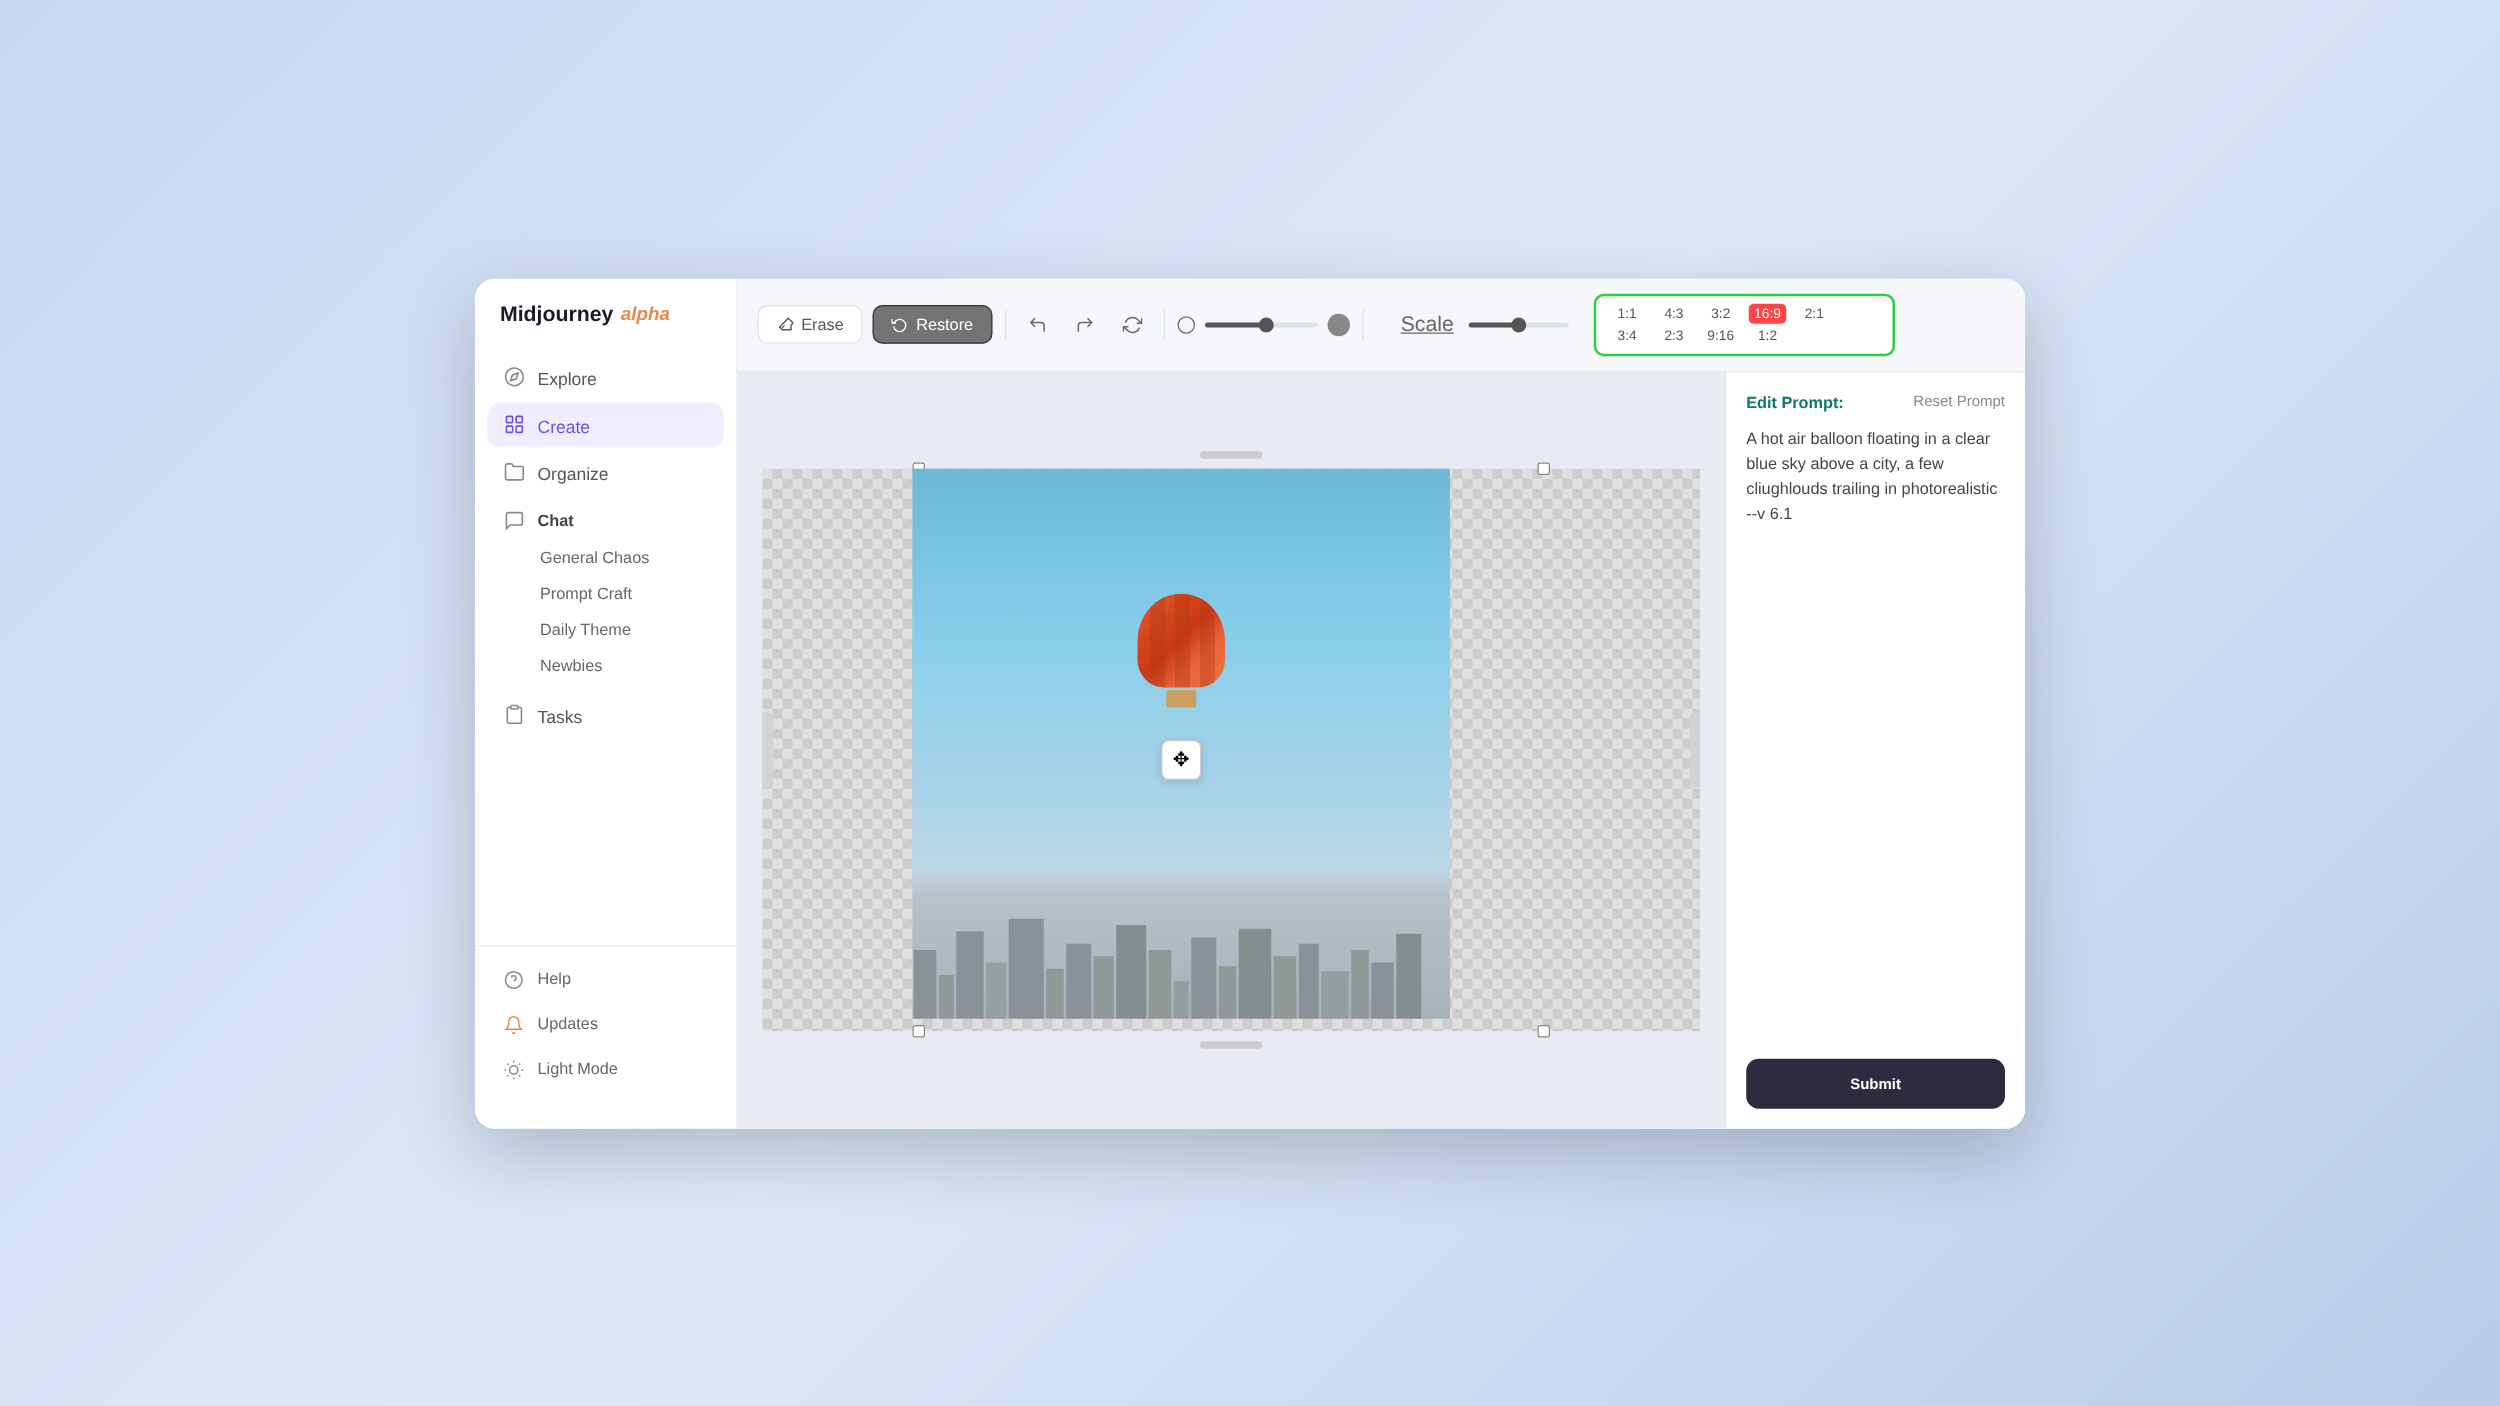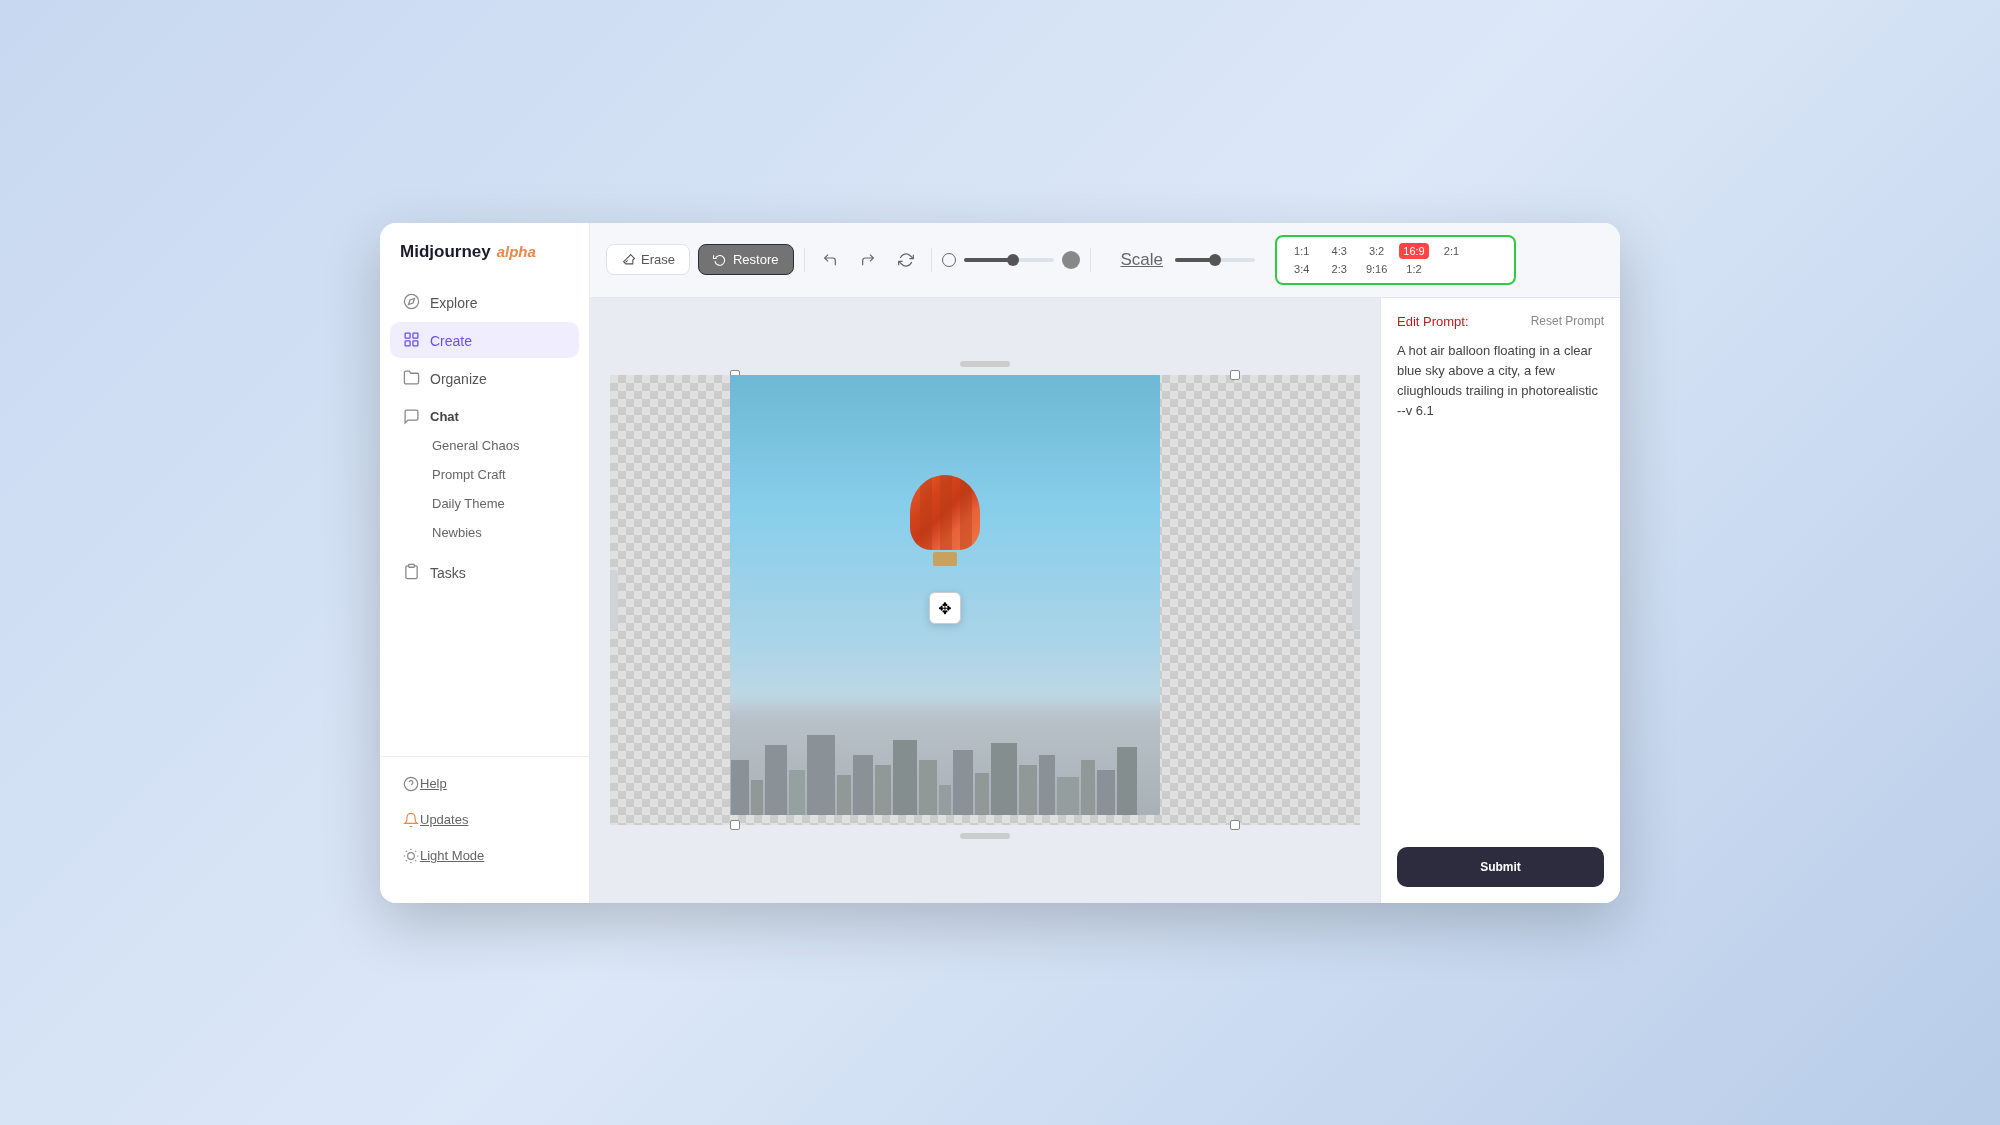--- a/index.html
+++ b/index.html
@@ -121,28 +121,27 @@
     .sidebar-bottom {
       padding: 10px;
       border-top: 1px solid #eee;
       display: flex;
       flex-direction: column;
       gap: 2px;
     }
 
     .bottom-nav-item {
       display: flex;
-      align-items: center;
+      gap: 10px;
       padding: 8px 12px;
       border-radius: 8px;
       cursor: pointer;
       font-size: 13px;
       color: #666;
       font-weight: 500;
-      text-decoration: underline;
     }
 
     
     .main-content {
       flex: 1;
       display: flex;
       flex-direction: column;
       background: #f0f4f8;
       overflow: hidden;
     }
@@ -532,22 +531,22 @@
 
     .edit-prompt-header {
       display: flex;
       align-items: center;
       justify-content: space-between;
       margin-bottom: 12px;
     }
 
     .edit-prompt-label {
       font-size: 13px;
-      font-weight: 400;
-      color: #b91c1c;
+      font-weight: 700;
+      color: #0f766e;
     }
 
     .reset-prompt-btn {
       font-size: 12px;
       color: #888;
       cursor: pointer;
       font-weight: 400;
     }
 
     .prompt-text {

